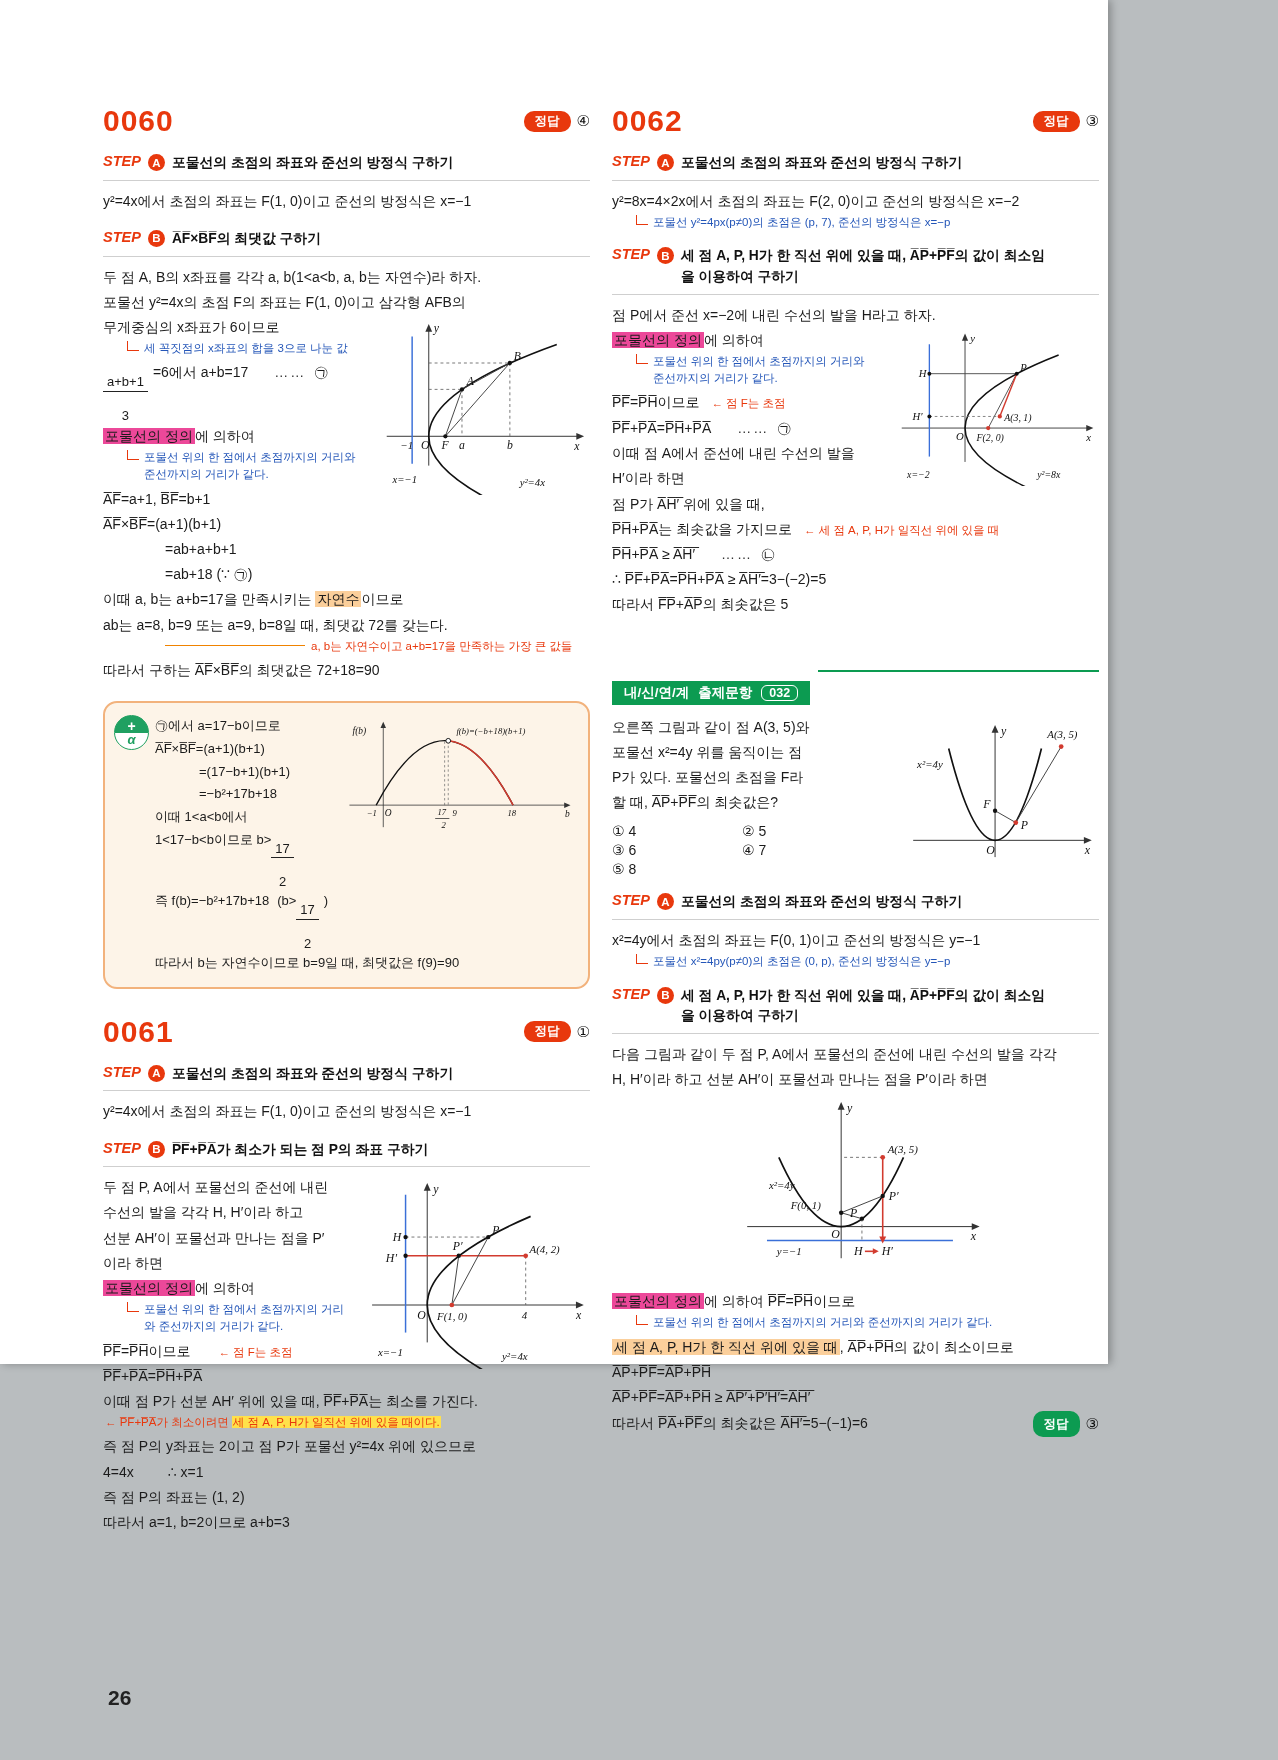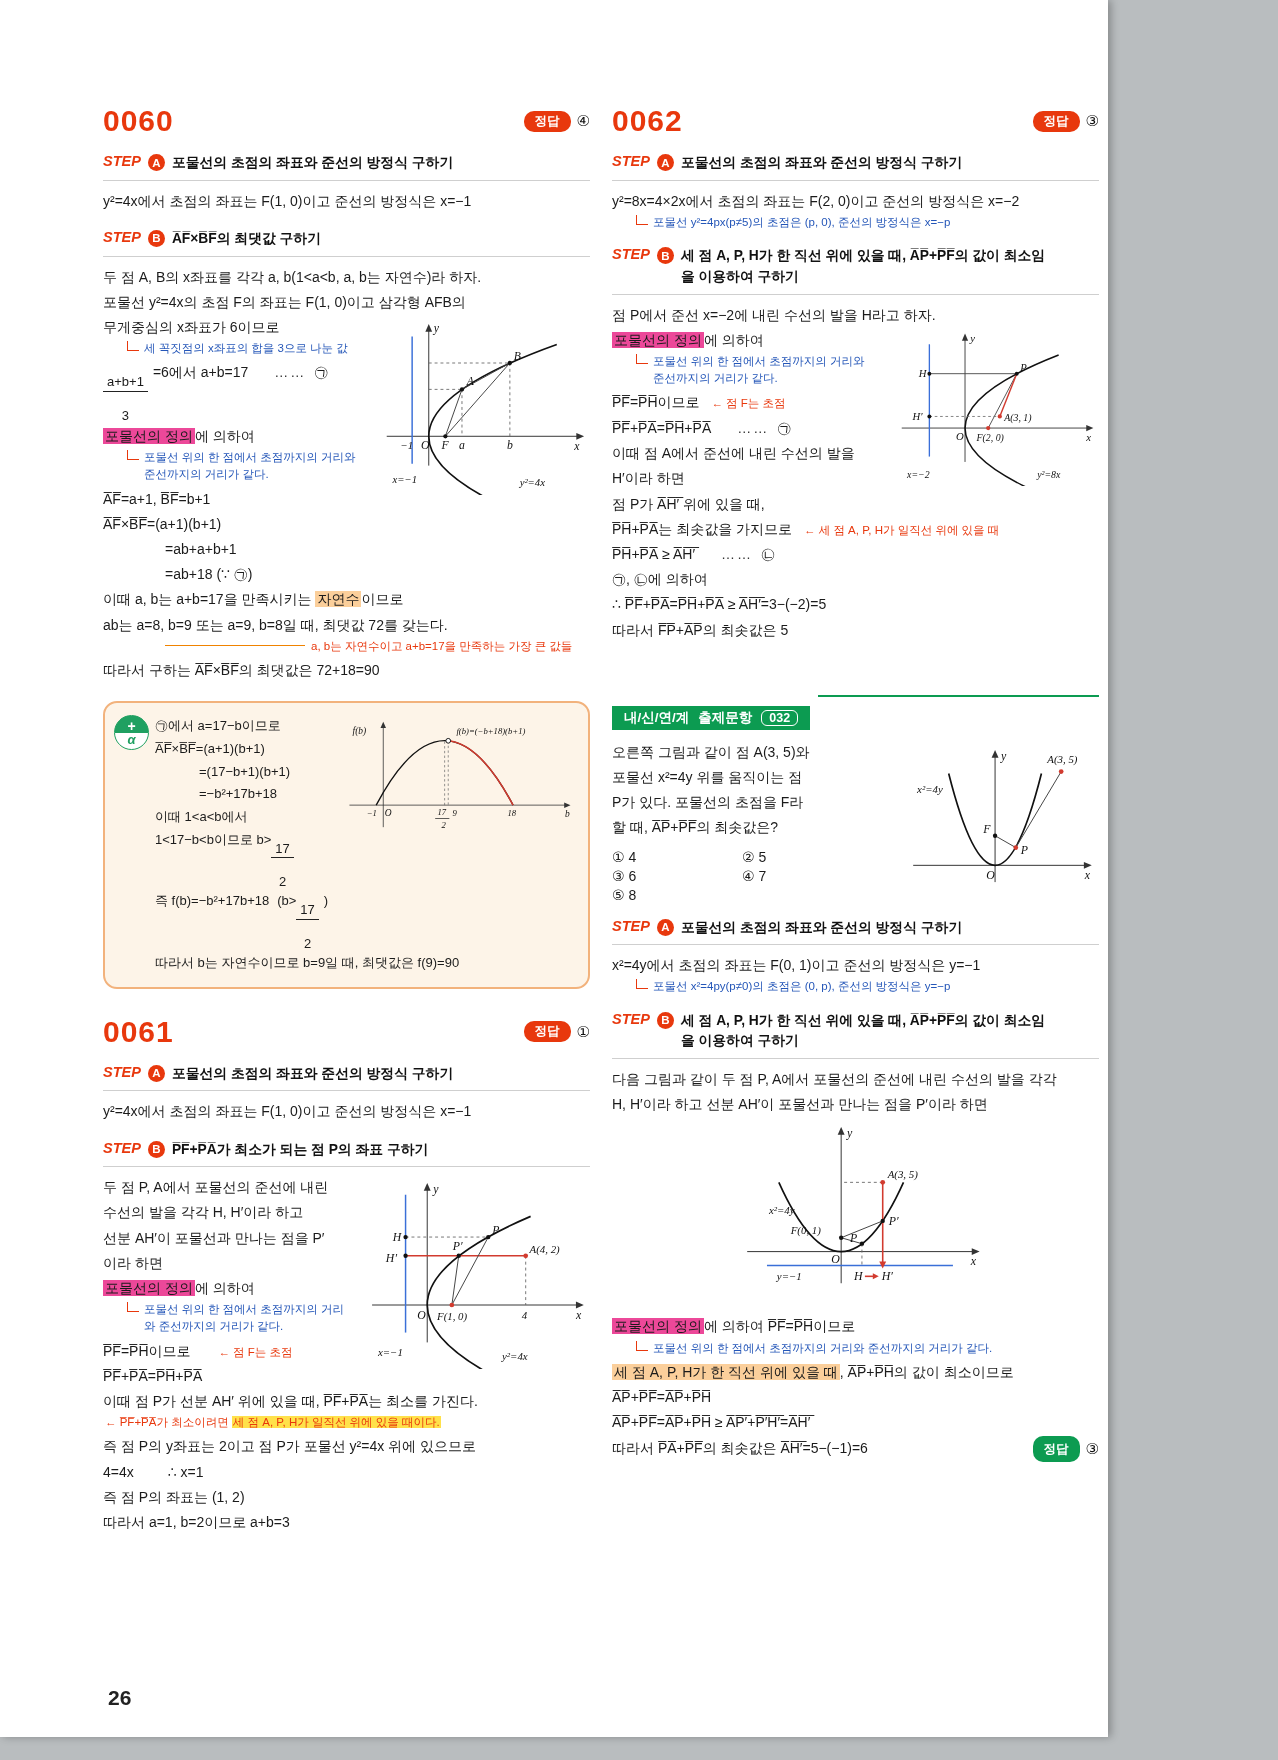--- a/index.html
+++ b/index.html
@@ -2,21 +2,21 @@
 <html><head>
 <meta charset="utf-8">
 <style>
   html,body{margin:0;padding:0;}
   body{
     width:1278px;height:1760px;position:relative;
     background:#b9bdbf;
     font-family:"Liberation Sans","DejaVu Sans",sans-serif;
     color:#1b1b1b;
   }
-  #page{position:absolute;left:0;top:0;width:1108px;height:1737px;background:#ffffff;
+  #page{position:absolute;left:0;top:0;width:1108px;height:1364px;background:#ffffff;
         box-shadow:3px 0 8px rgba(0,0,0,0.28);}
   .col{position:absolute;width:487px;}
   #colL{left:103px;top:100px;}
   #colR{left:612px;top:100px;}
 
   .prob-head{display:flex;justify-content:space-between;align-items:center;margin:4px 0 2px;}
   .prob-num{font-size:30px;font-weight:bold;color:#e8380d;letter-spacing:1px;}
   .ansline{display:flex;align-items:center;gap:6px;}
   .badge{background:#e8380d;color:#fff;font-size:12.5px;font-weight:bold;padding:2px 11px;border-radius:10px;}
   .badge.green{background:#0c9b51;}
@@ -345,21 +345,21 @@
       </div>
 
       <div class="step-head">
         <span class="step-w">STEP</span>
         <span class="step-c">A</span>
         <span class="step-t">포물선의 초점의 좌표와 준선의 방정식 구하기</span>
       </div>
       <div class="line">y²=8x=4×2x에서 초점의 좌표는 F(2, 0)이고 준선의 방정식은 x=−2</div>
       <div class="ann">
         <span class="elbow"></span>
-        <span class="txt">포물선 y²=4px(p≠5)의 초점은 (p, 0), 준선의 방정식은 x=−p</span>
+        <span class="txt">포물선 y²=4px(p≠0)의 초점은 (p, 7), 준선의 방정식은 x=−p</span>
       </div>
 
       <div class="step-head">
         <span class="step-w">STEP</span>
         <span class="step-c">B</span>
         <span class="step-t">
           <div>세 점 A, P, H가 한 직선 위에 있을 때, A̅P̅+P̅F̅의 값이 최소임</div>
           <div>을 이용하여 구하기</div>
         </span>
       </div>
@@ -419,21 +419,20 @@
       <div class="line">이때 점 A에서 준선에 내린 수선의 발을</div>
       <div class="line">H′이라 하면</div>
       <div class="line clear">점 P가 A̅H̅′̅ 위에 있을 때,</div>
       <div class="line">
         <span>P̅H̅+P̅A̅는 최솟값을 가지므로</span>
         <span class="annr" style="margin-left:8px;"><span>←</span> <span>세 점 A, P, H가 일직선 위에 있을 때</span></span>
       </div>
       <div class="line">
         <span>P̅H̅+P̅A̅ ≥ A̅H̅′̅</span><span class="dots">……</span><span class="mk">㉡</span>
       </div>
-      <div class="line">㉠, ㉡에 의하여</div>
       <div class="line">∴ P̅F̅+P̅A̅=P̅H̅+P̅A̅ ≥ A̅H̅′̅=3−(−2)=5</div>
       <div class="line">따라서 F̅P̅+A̅P̅의 최솟값은 5</div>
     </section>
 
     <section>
       <div class="quiz-head">
         <span class="quiz-pill">
           <span>내/신/연/계</span>
           <span>출제문항</span>
           <span class="quiz-num">032</span>

